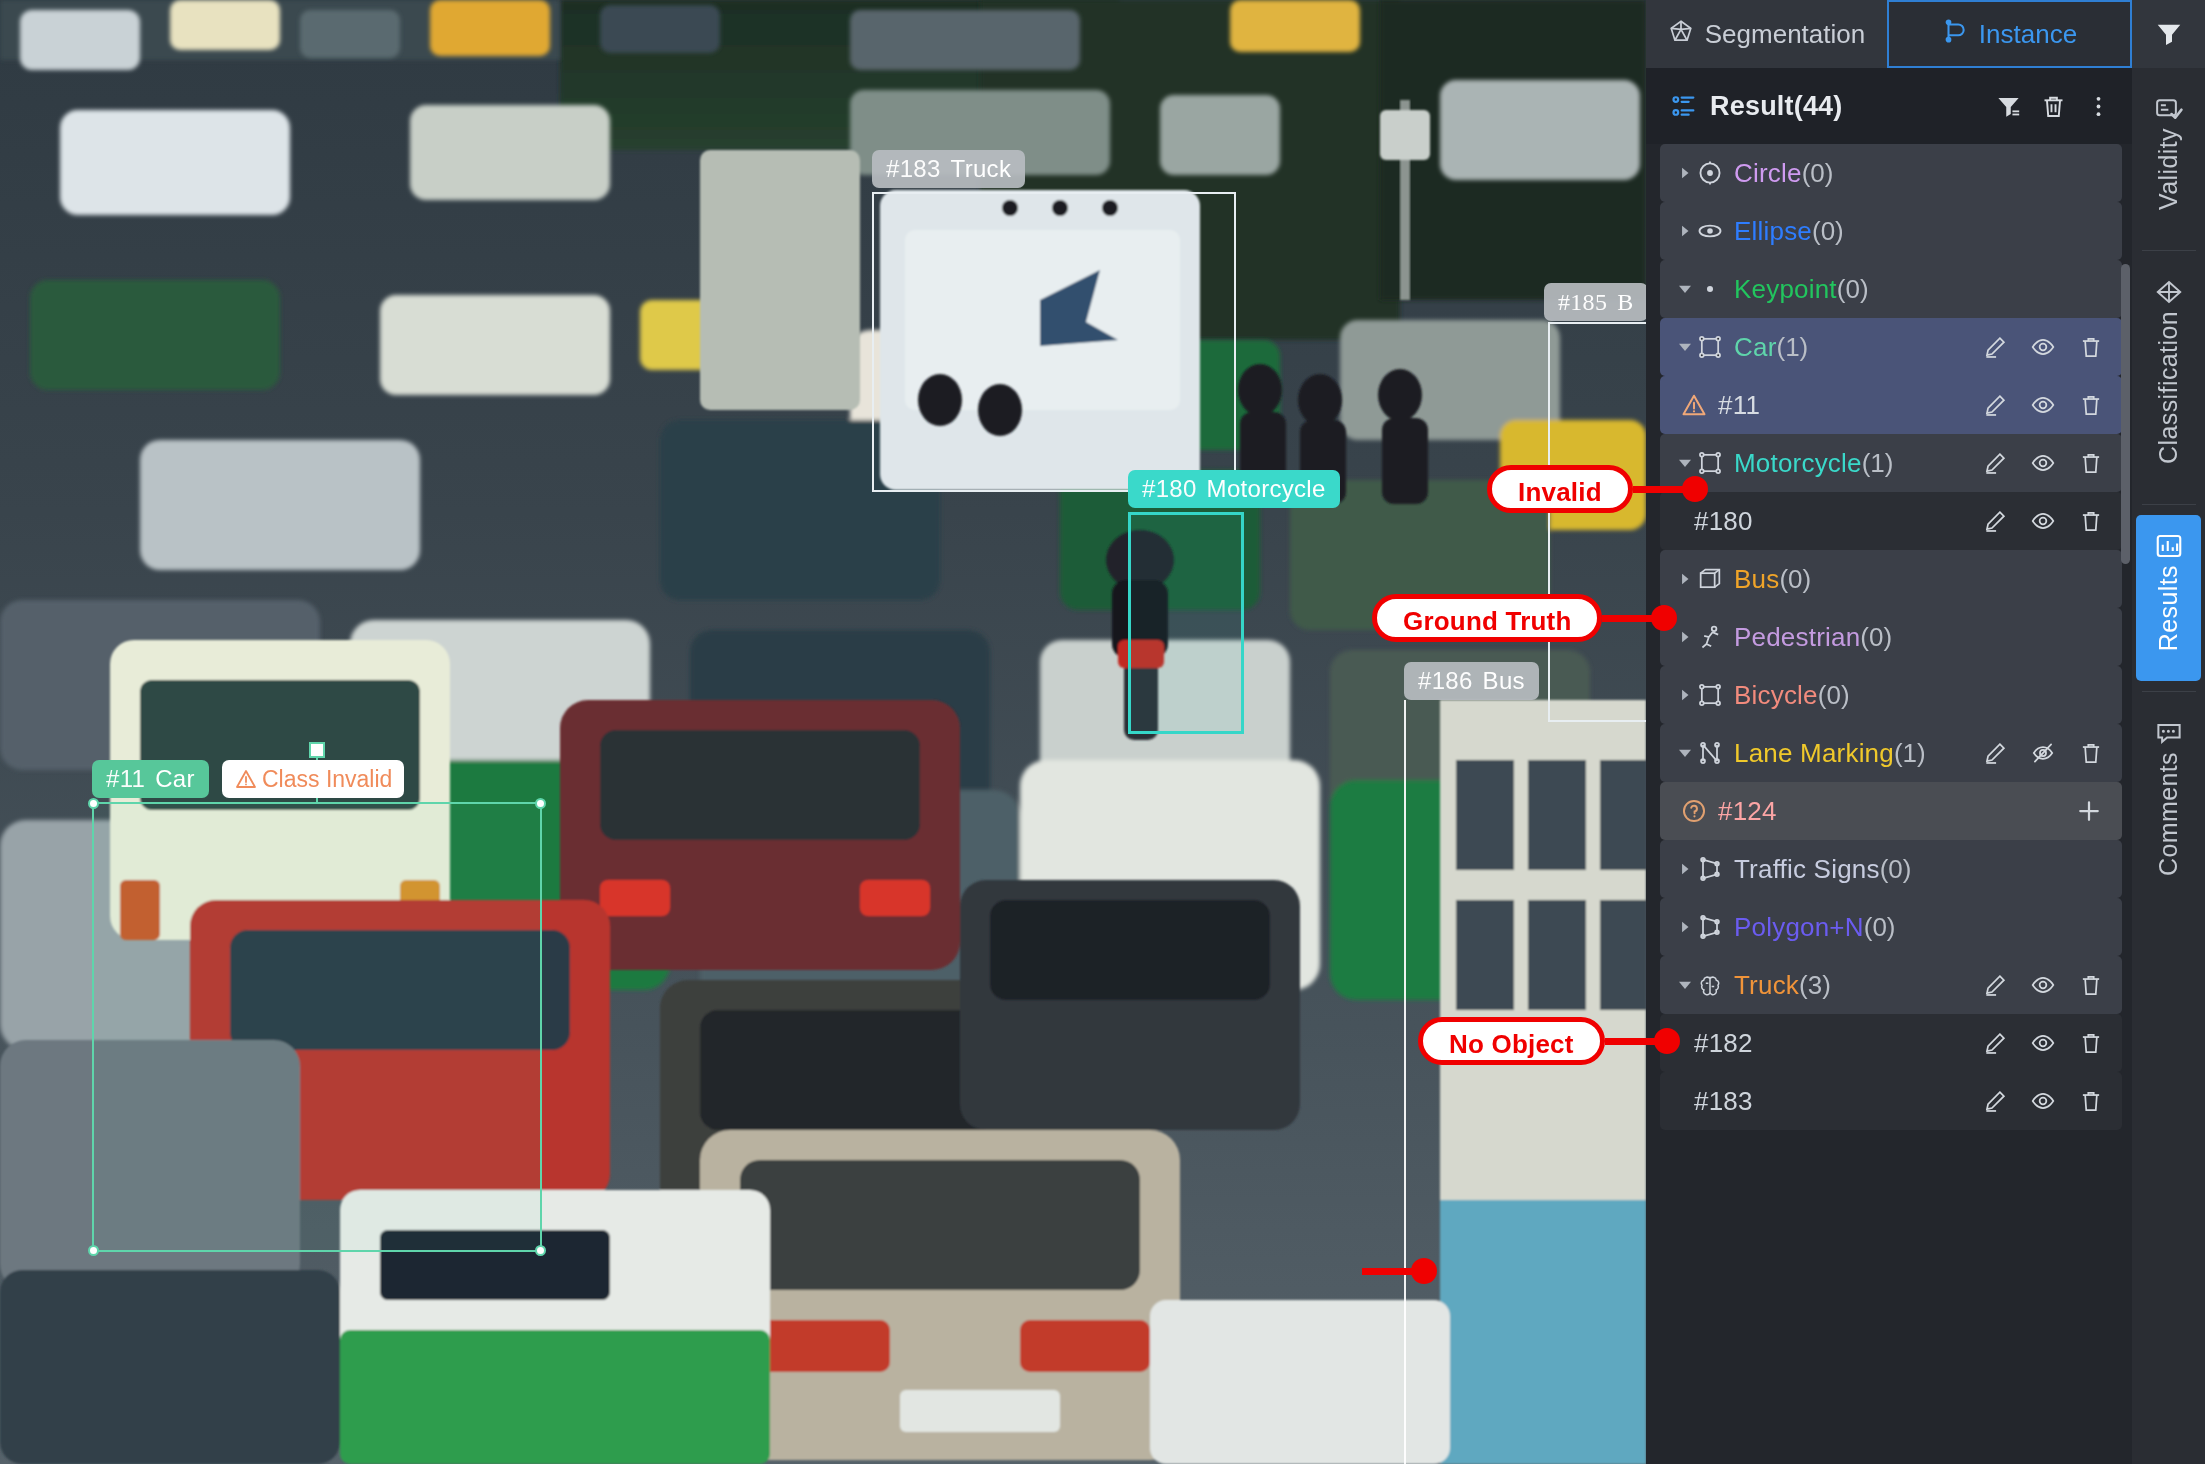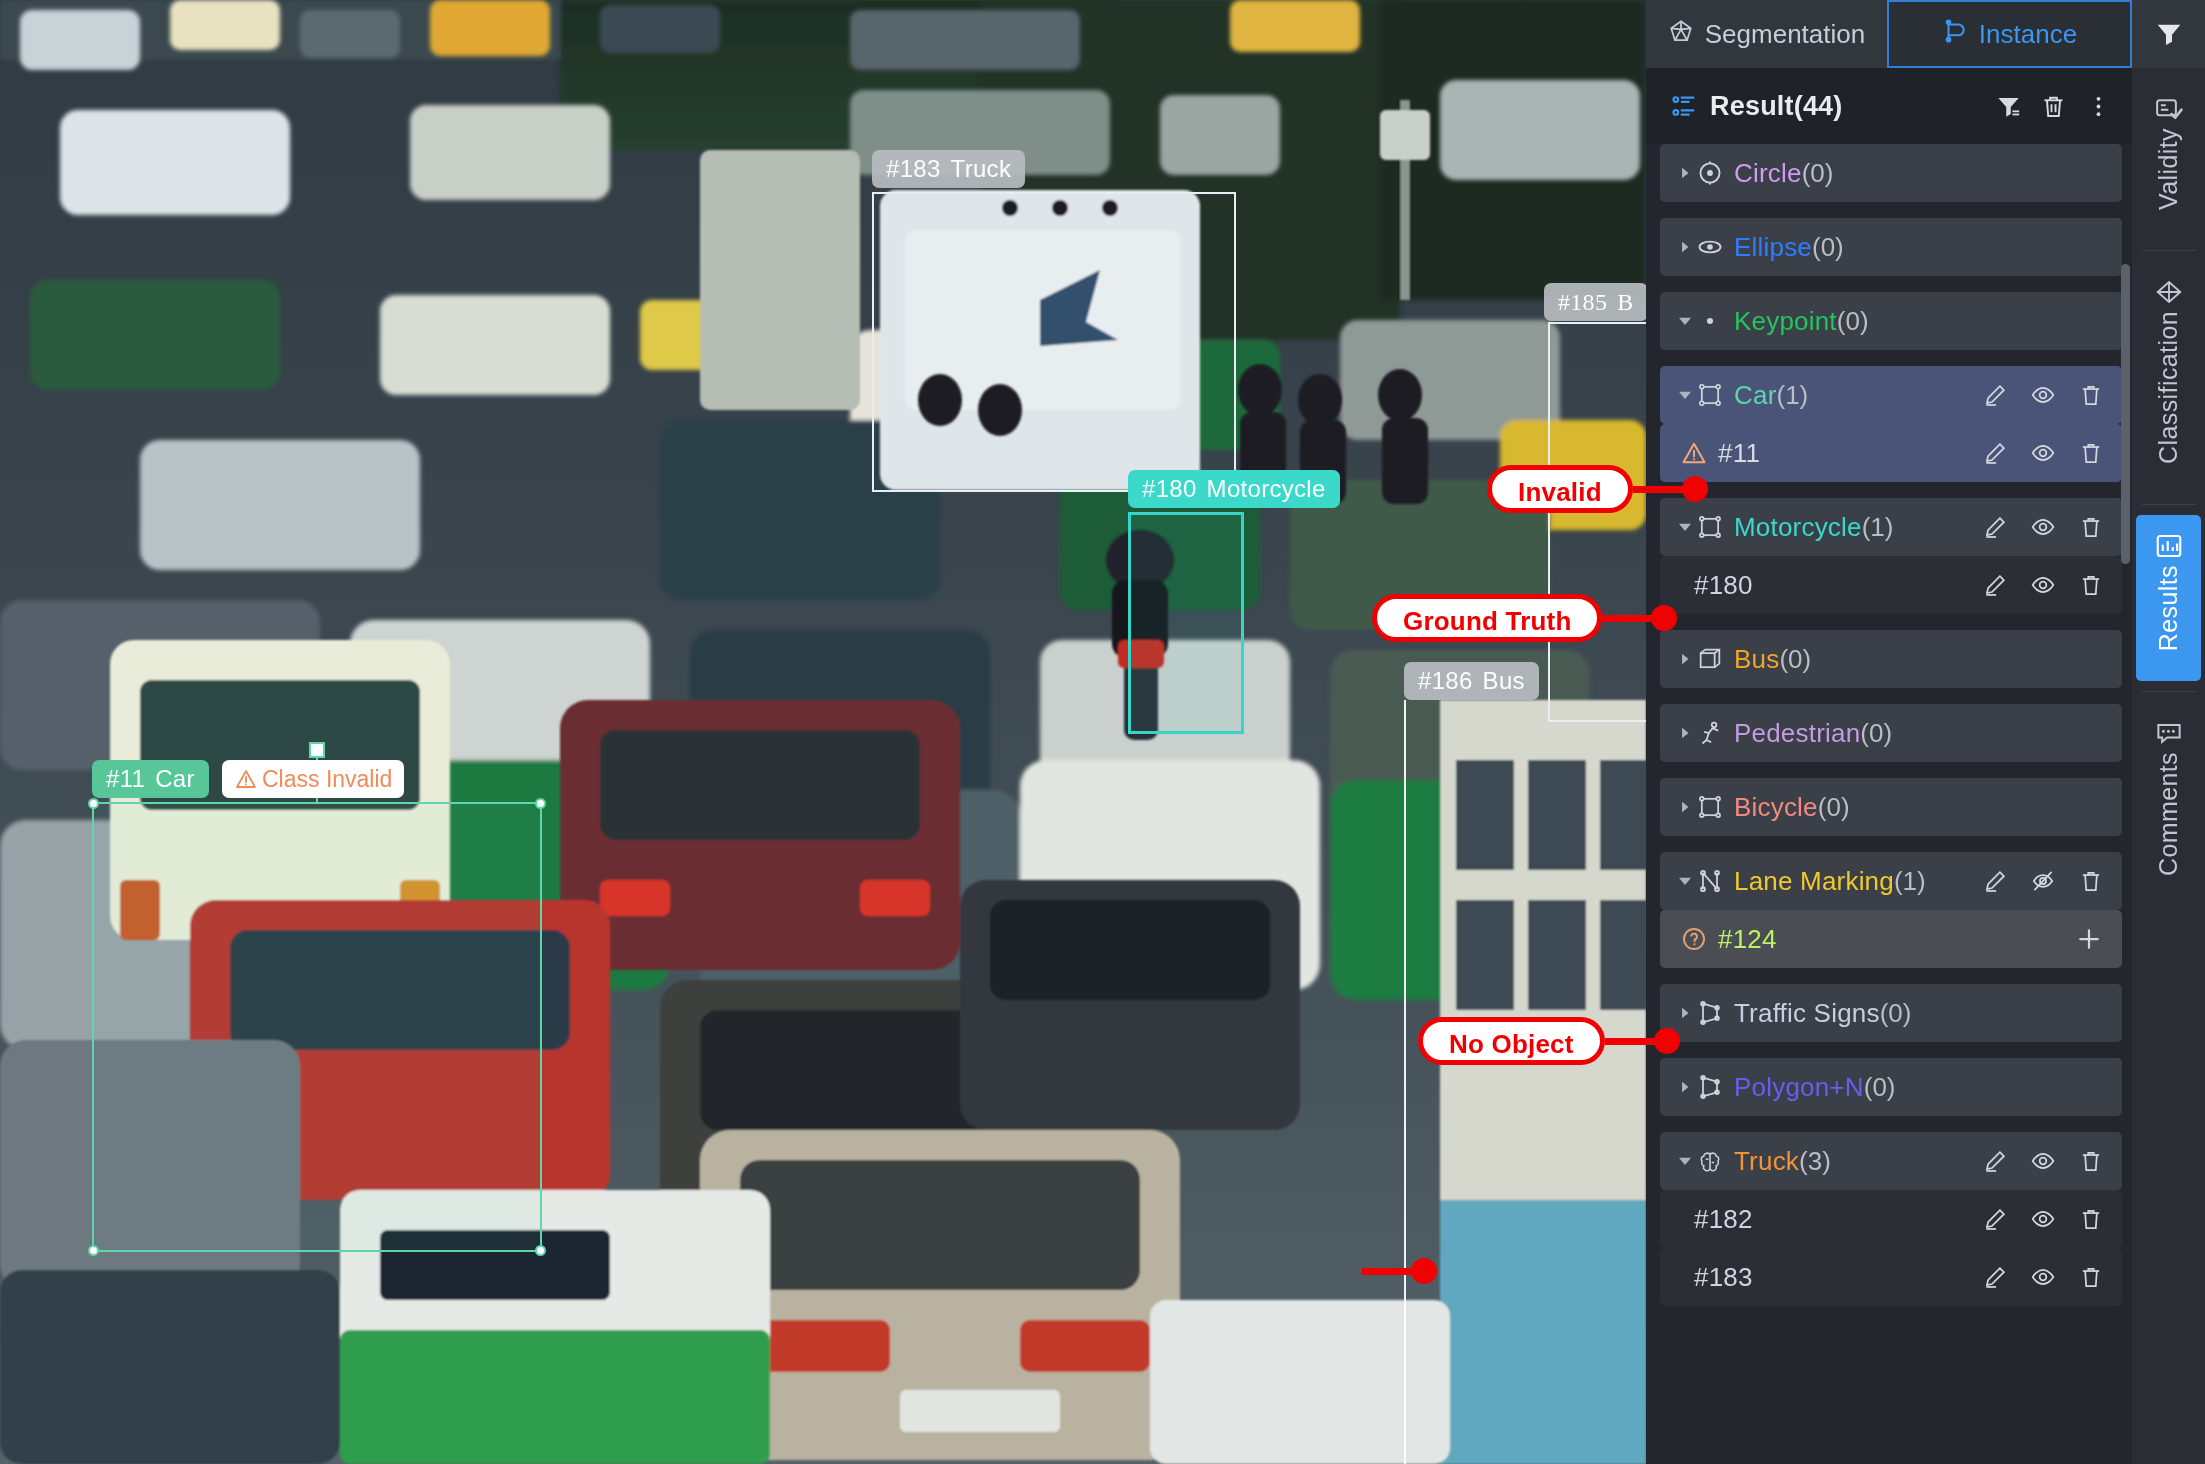--- a/index.html
+++ b/index.html
@@ -109,21 +109,21 @@
     margin-left: 12px; flex: 1; letter-spacing: .2px;
   }
   #result-header .hdr-btn { margin-left: 18px; cursor: pointer; display:flex; }
 
   
   #result-list {
     flex: 1; overflow: hidden;
     padding: 0 10px 0 14px;
     position: relative;
   }
-  .grp-wrap { margin-bottom: 16px; }
+  .grp-wrap { margin-bottom: 0; }
   .row {
     display: flex; align-items: center;
     height: 58px; padding: 0 18px 0 14px;
     border-radius: 5px;
     background: #3b3f48;
     cursor: pointer;
   }
   .row.child { background: #2b2e34; padding-left: 34px; }
   .row.sel { background: #4a5478; }
   .row.child.sel { background: #4a5478; }
@@ -770,21 +770,21 @@
           </span>
         </div>
         <div class="row child hl" style="padding-left:20px">
           <span class="row-icon">
             <svg width="28" height="28" viewBox="0 0 24 24" fill="none" stroke="#e0a070" stroke-width="1.7">
                 <circle cx="12" cy="12" r="8.6"></circle>
                 <path d="M9.6 9.3 a2.5 2.5 0 1 1 2.9 3.1 v1.5" stroke-linecap="round"></path>
                 <circle cx="12.4" cy="16.6" r=".95" fill="#e0a070" stroke="none"></circle>
               </svg>
           </span>
-          <span class="row-label" style="color:#bef264">#124</span>
+          <span class="row-label" style="color:#fca5a5">#124</span>
           <span class="row-spacer"></span>
           <span class="row-actions">
             <span class="act">
                 <svg width="30" height="30" viewBox="0 0 24 24" fill="none" stroke="#d3d8de" stroke-width="1.8" stroke-linecap="round">
                   <path d="M12 5 v14 M5 12 h14"></path>
                 </svg>
               </span>
           </span>
         </div>
       </div>

